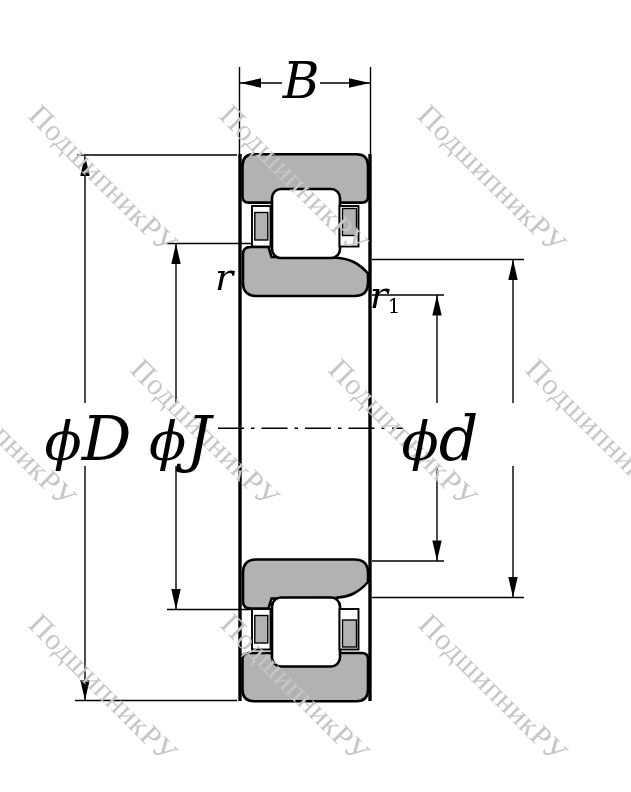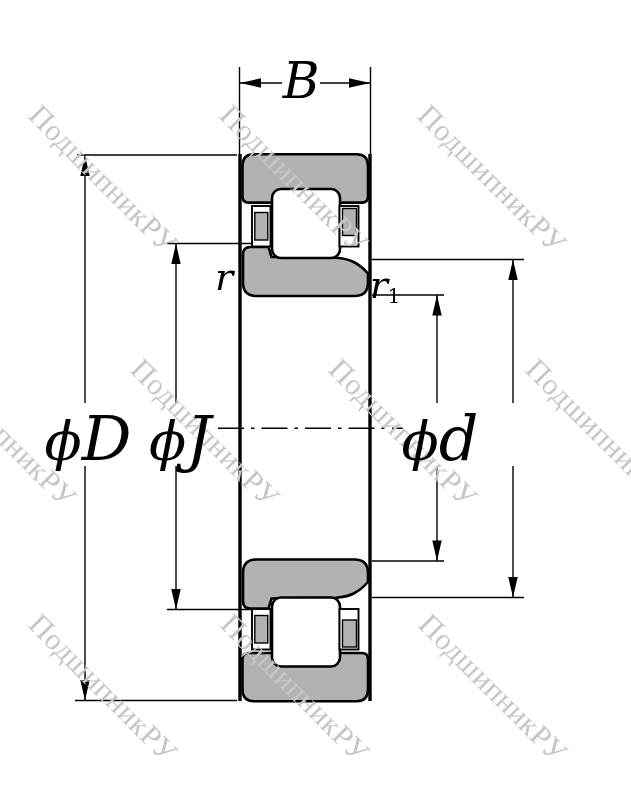--- a/index.html
+++ b/index.html
@@ -119,17 +119,17 @@
 
   <div class="dim-label fs-d" style="left:440px;top:439px">
     <span class="phi">ϕ</span><i>d</i>
   </div>
 
 
   <div class="dim-label fs-r" style="left:224px;top:277px">
     <i>r</i>
   </div>
 
-  <div class="dim-label fs-r" style="left:385px;top:286px">
+  <div class="dim-label fs-r" style="left:385px;top:296px">
     <i>r</i><sub>1</sub>
   </div>
 
 </div>
 
 </body></html>

